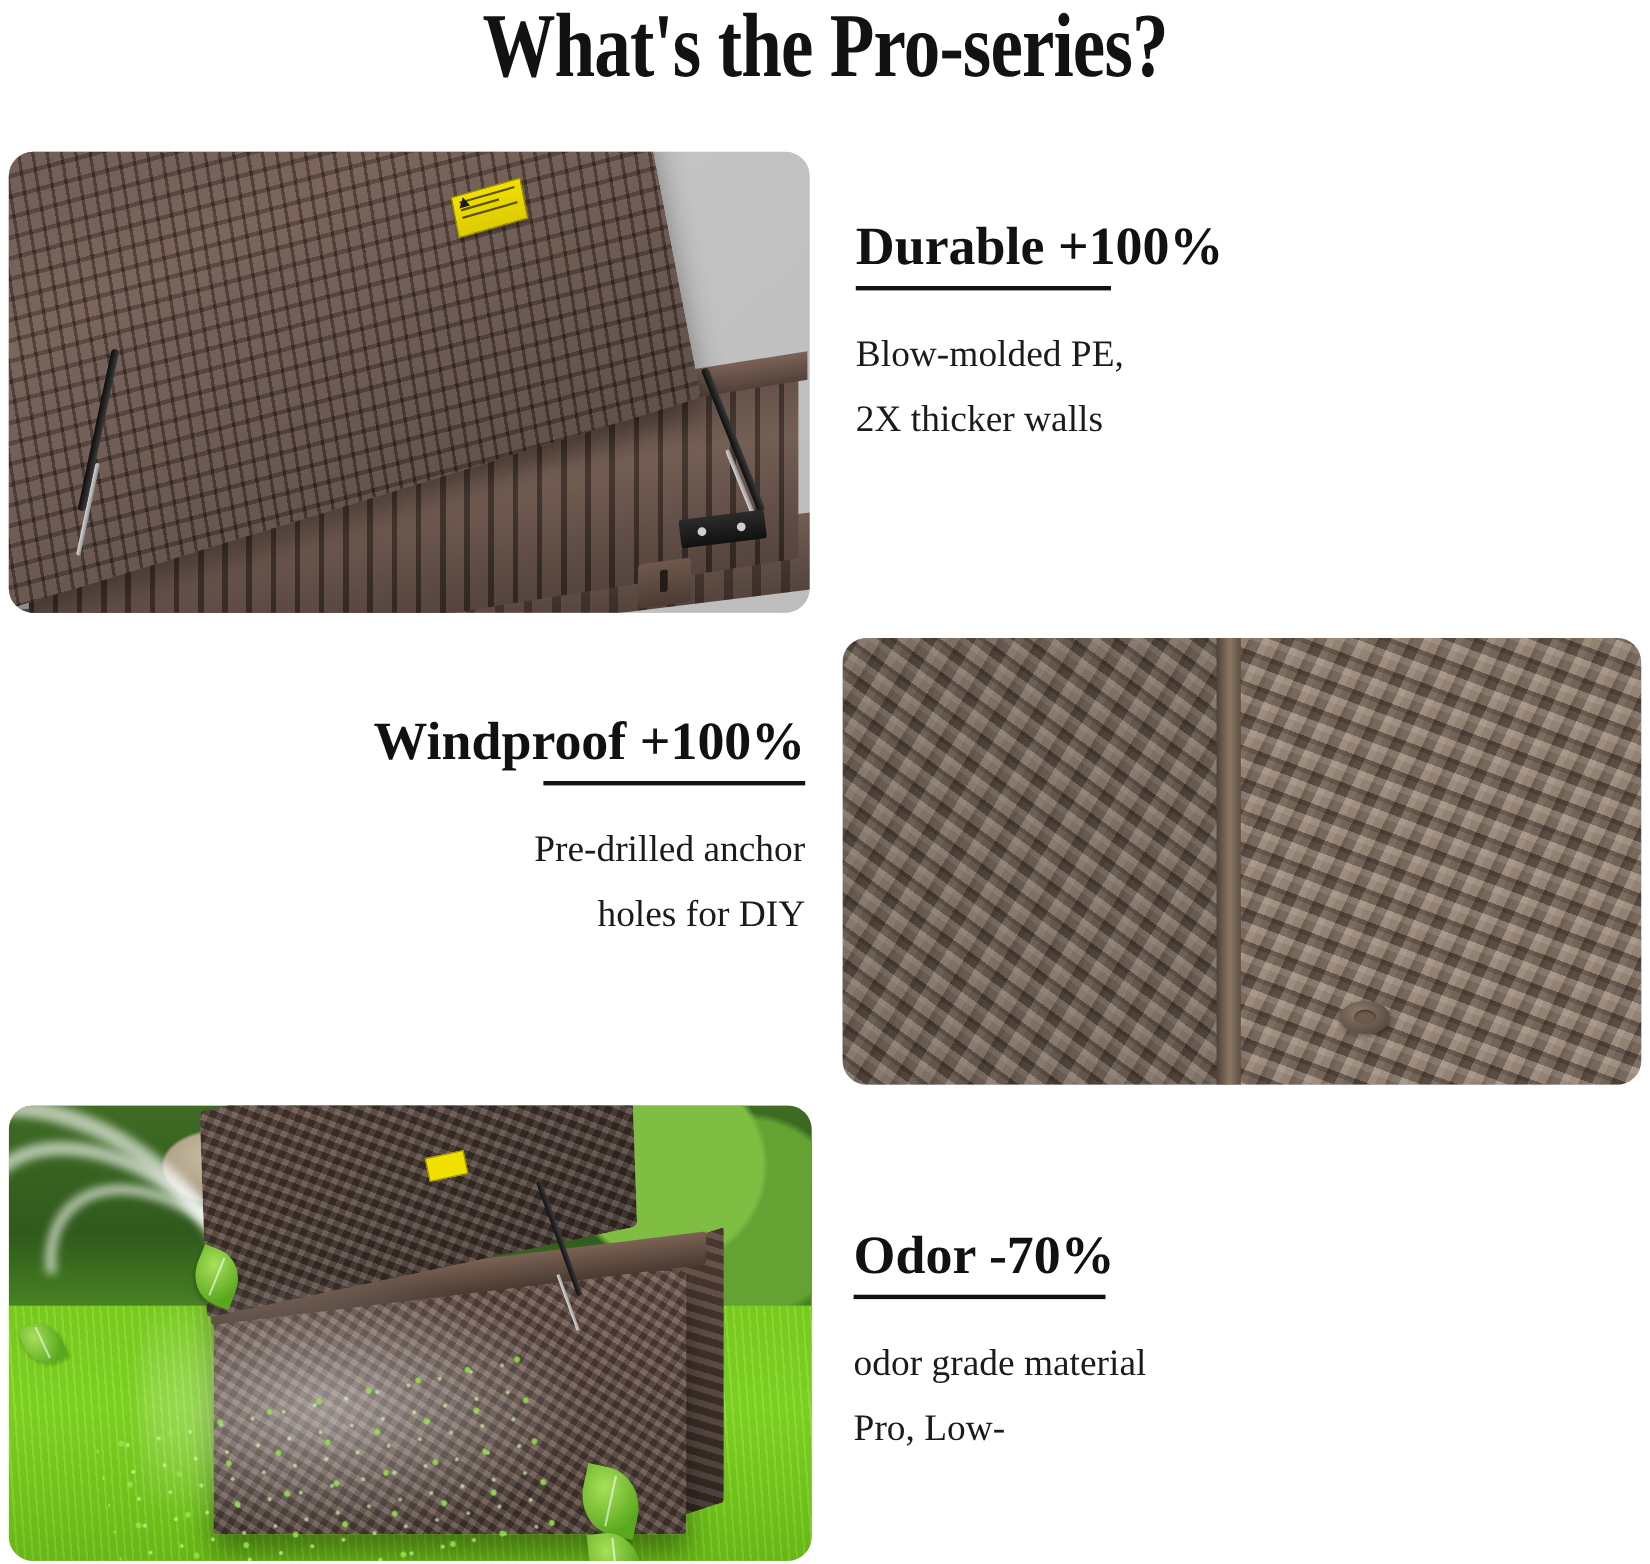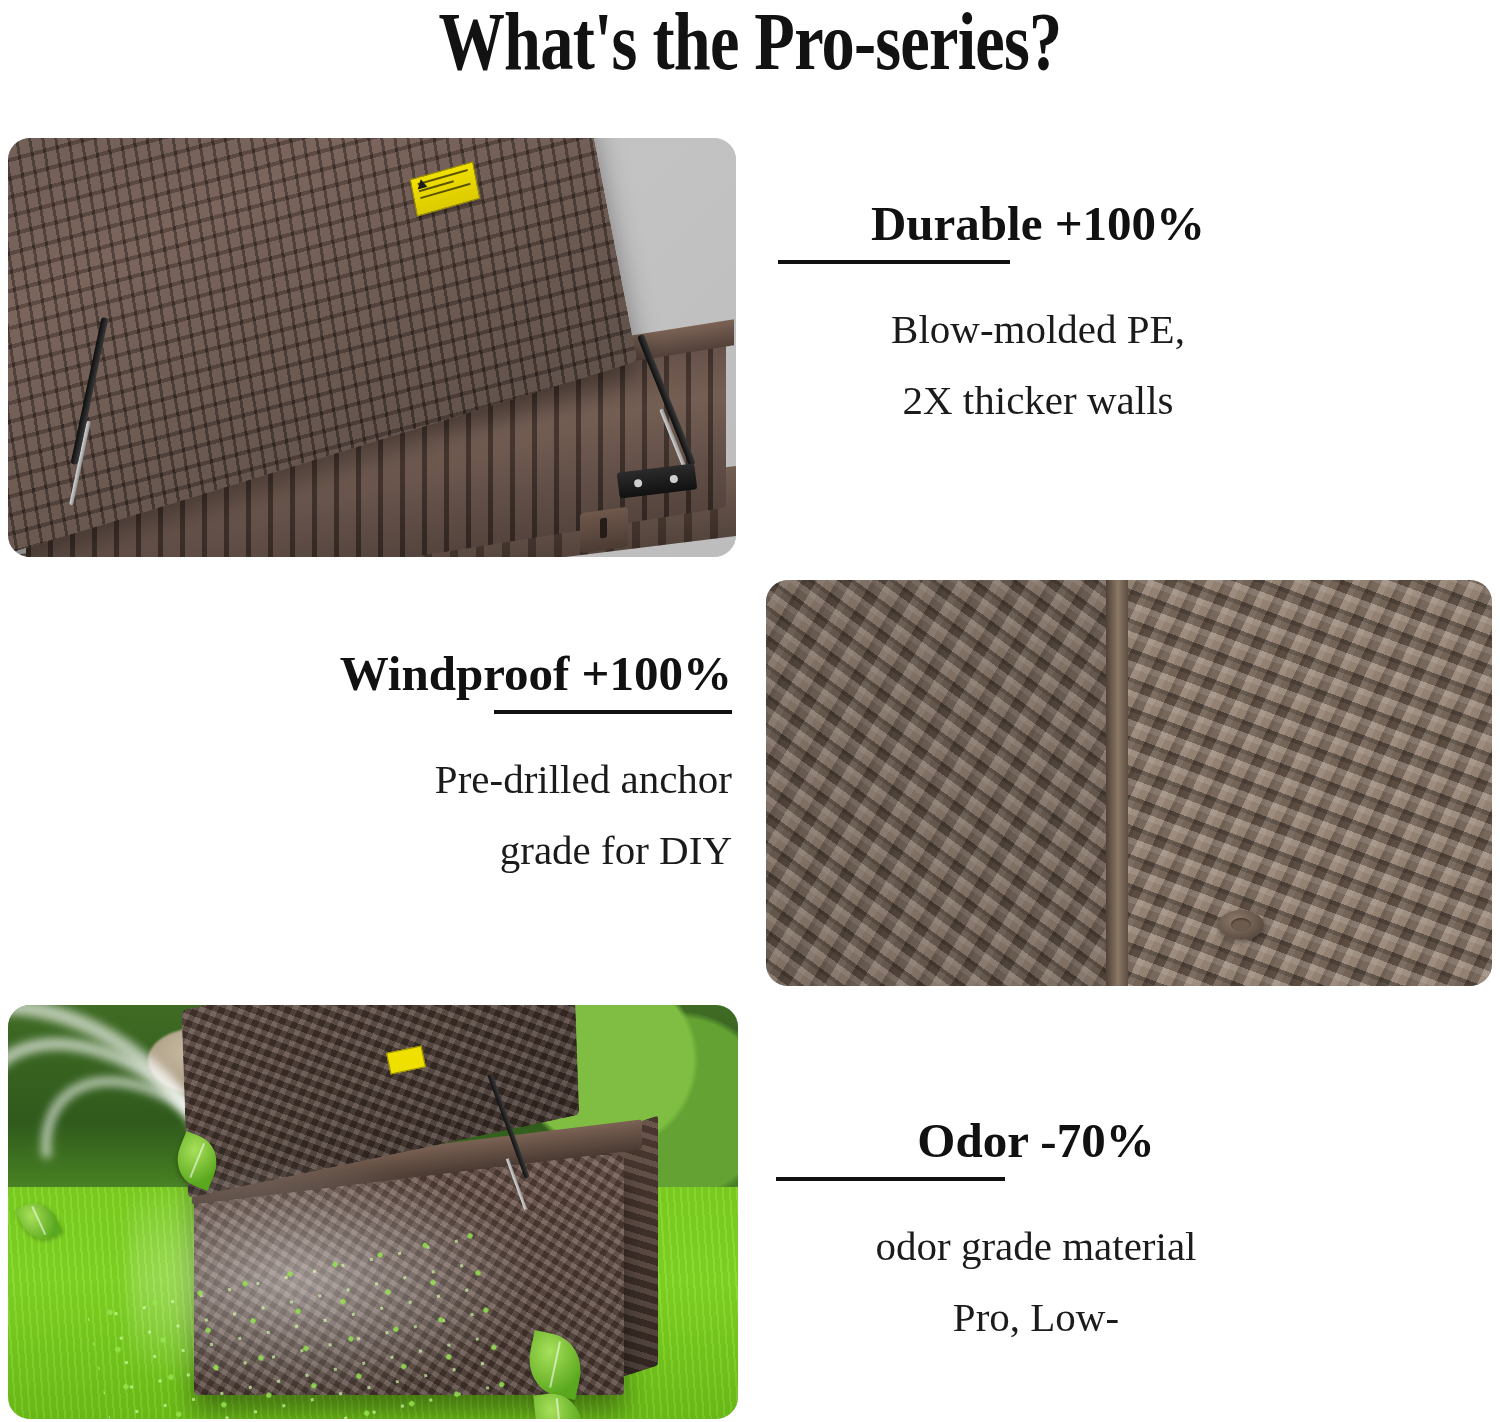--- a/index.html
+++ b/index.html
@@ -31,39 +31,38 @@
     transform: scaleX(0.8);
     transform-origin: center top;
     line-height: 1.1;
     color: #121212;
     white-space: nowrap;
   }
 
   
   .feature {
     position: absolute;
-    text-align: center;
   }
   .feature-heading {
     font-family: "Liberation Serif", "DejaVu Serif", serif;
     font-weight: bold;
     font-size: 49px;
     line-height: 1.05;
     color: #111111;
     white-space: nowrap;
   }
   .feature-rule {
     height: 4px;
     background: #111111;
     margin-top: 11px;
   }
   .feature-body {
     font-family: "Liberation Serif", "DejaVu Serif", serif;
     font-weight: normal;
-    font-size: 41px;
+    font-size: 34px;
     line-height: 1.72;
     color: #1b1b1b;
     margin-top: 30px;
   }
   .feature-body span { display: block; white-space: nowrap; }
 
   
   #feature-durable { left: 778px; top: 198px; width: 520px; }
   #feature-durable .feature-rule { width: 232px; }
 
@@ -364,21 +363,21 @@
     <span>Blow-molded PE,</span>
     <span>2X thicker walls</span>
   </div>
 </div>
 
 <div class="feature" id="feature-windproof">
   <div class="feature-heading">Windproof +100%</div>
   <div class="feature-rule"></div>
   <div class="feature-body">
     <span>Pre-drilled anchor</span>
-    <span>grade for DIY</span>
+    <span>holes for DIY</span>
   </div>
 </div>
 
 <div class="photo" id="photo-wicker">
   <div class="wick-bg"></div>
   <div class="wick-shadow"></div>
   <div class="wick-face wick-left"></div>
   <div class="wick-face wick-right"></div>
   <div class="wick-edge"></div>
   <div class="wick-foot"></div>

